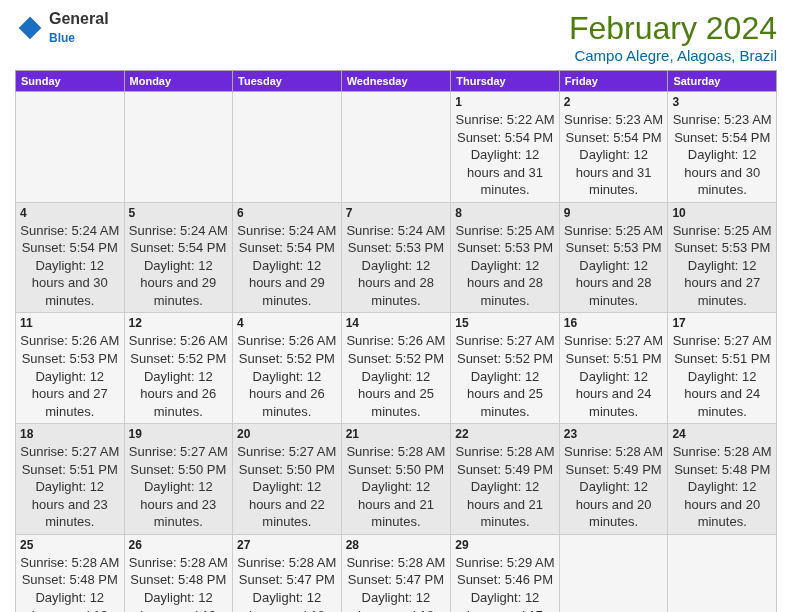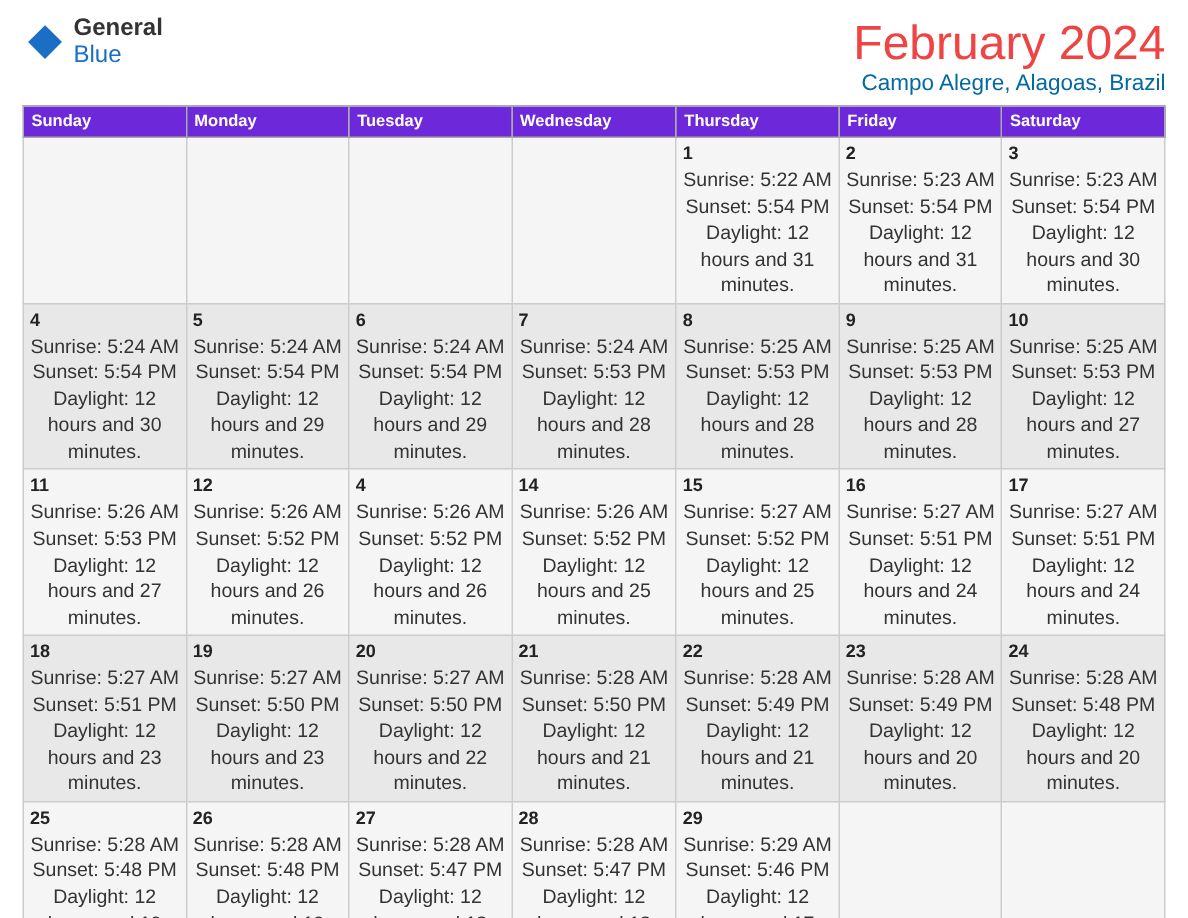--- a/index.html
+++ b/index.html
@@ -33,21 +33,21 @@
     .logo-icon {
       width: 30px;
       height: 30px;
     }
     .title-block {
       text-align: right;
     }
     .month-year {
       font-size: 32px;
       font-weight: normal;
-      color: #ef4444;
+      color: #4d7c0f;
     }
     .location {
       font-size: 15px;
       color: #0369a1;
     }
     table {
       width: 100%;
       border-collapse: collapse;
       flex: 1;
     }
@@ -94,21 +94,21 @@
 
 <div class="page">
   <div class="header">
     <div class="logo">
       <svg class="logo-icon" viewBox="0 0 40 40">
         <polygon points="20,5 35,20 20,35 5,20" fill="#1a6fc4"></polygon>
         <polygon points="20,5 35,20 20,20" fill="#1a6fc4" opacity="0.6"></polygon>
       </svg>
       <div>
         <span class="logo-general" style="font-size:16px;font-weight:bold;color:#333;">General</span><br>
-        <span class="logo-blue" style="font-size:16px;font-weight:normal;color:#1a6fc4;">Blue</span>
+        <span class="logo-blue" style="font-size:12px;font-weight:bold;color:#1a6fc4;">Blue</span>
       </div>
     </div>
     <div class="title-block">
       <div class="month-year">February 2024</div>
       <div class="location">Campo Alegre, Alagoas, Brazil</div>
     </div>
   </div>
 
   <table>
     <thead>

